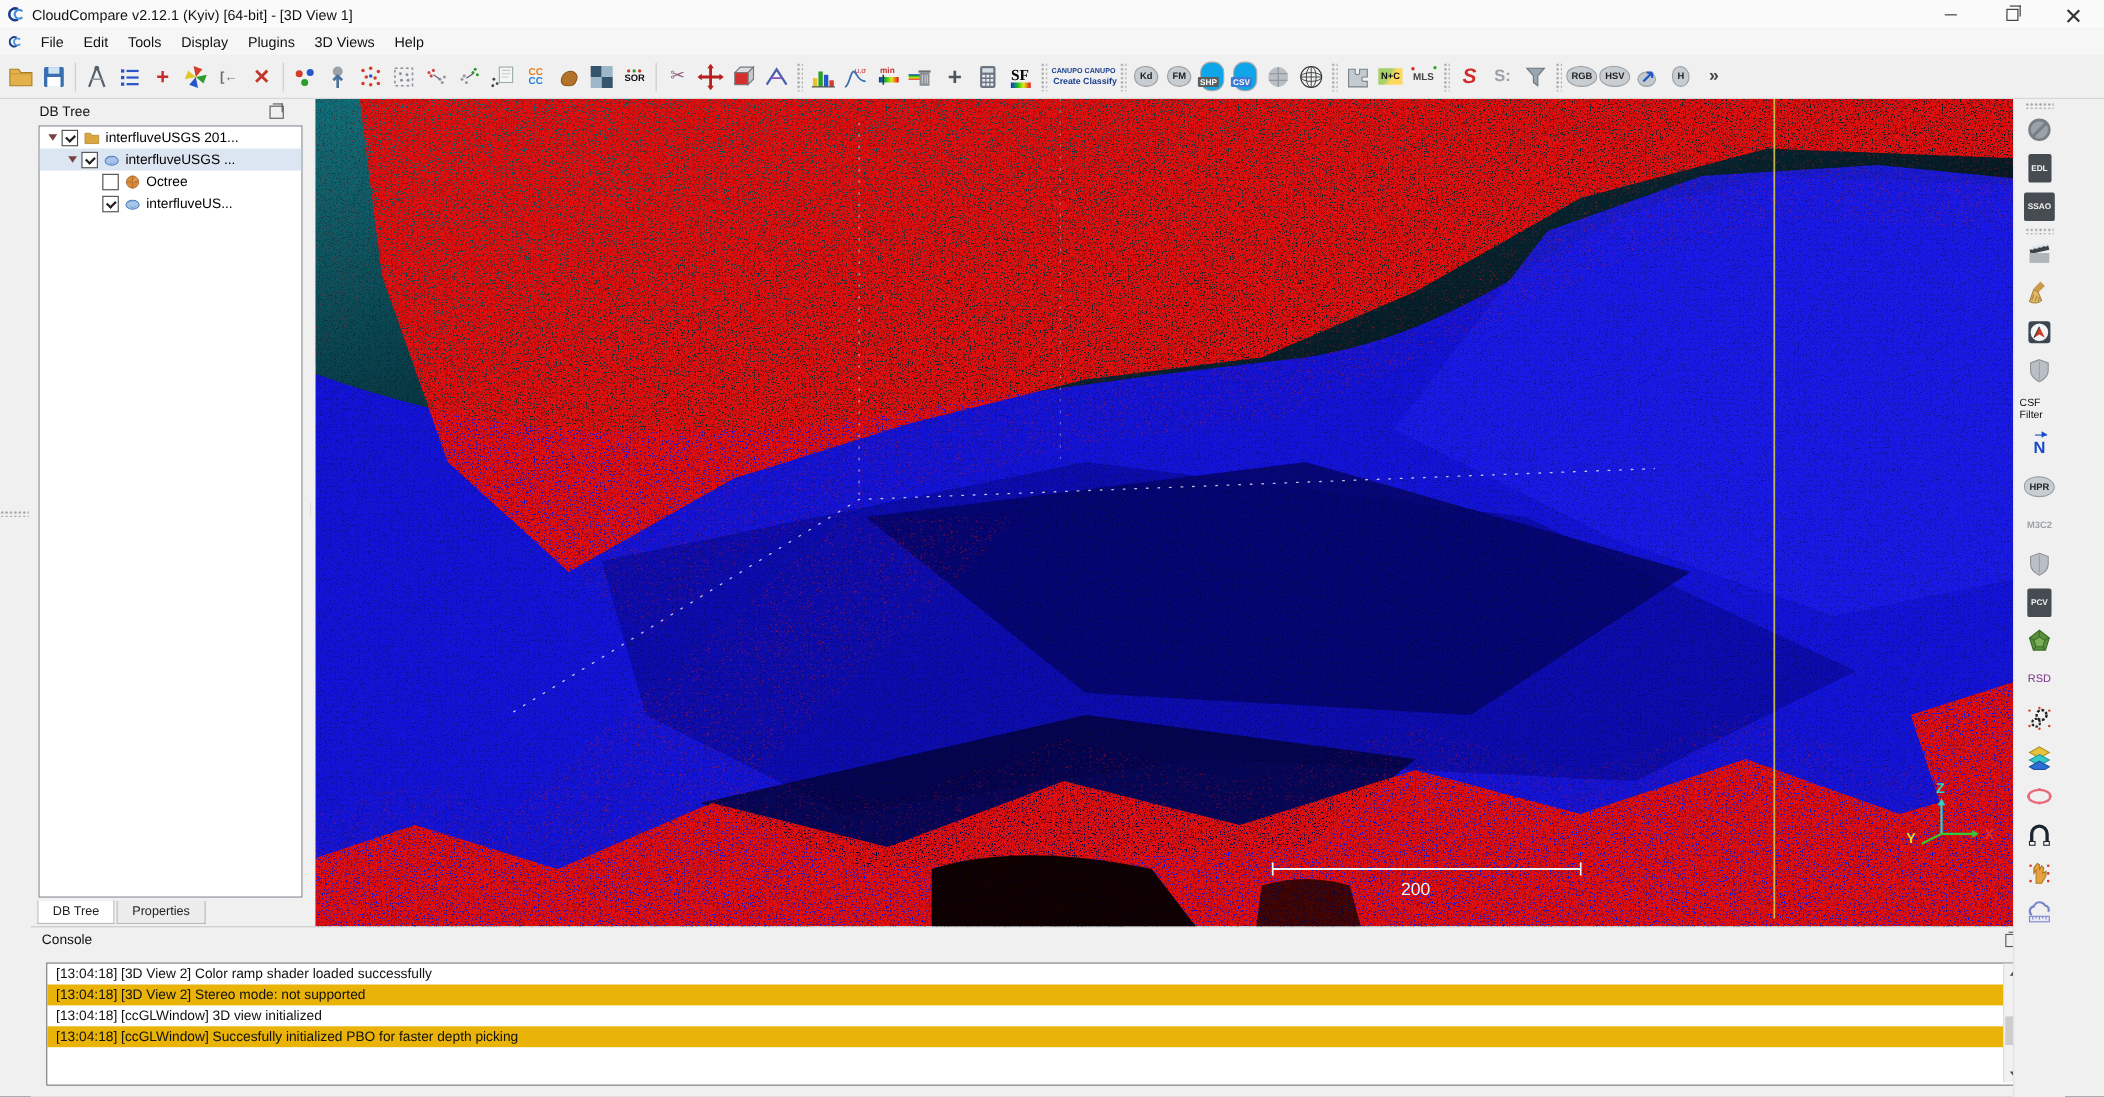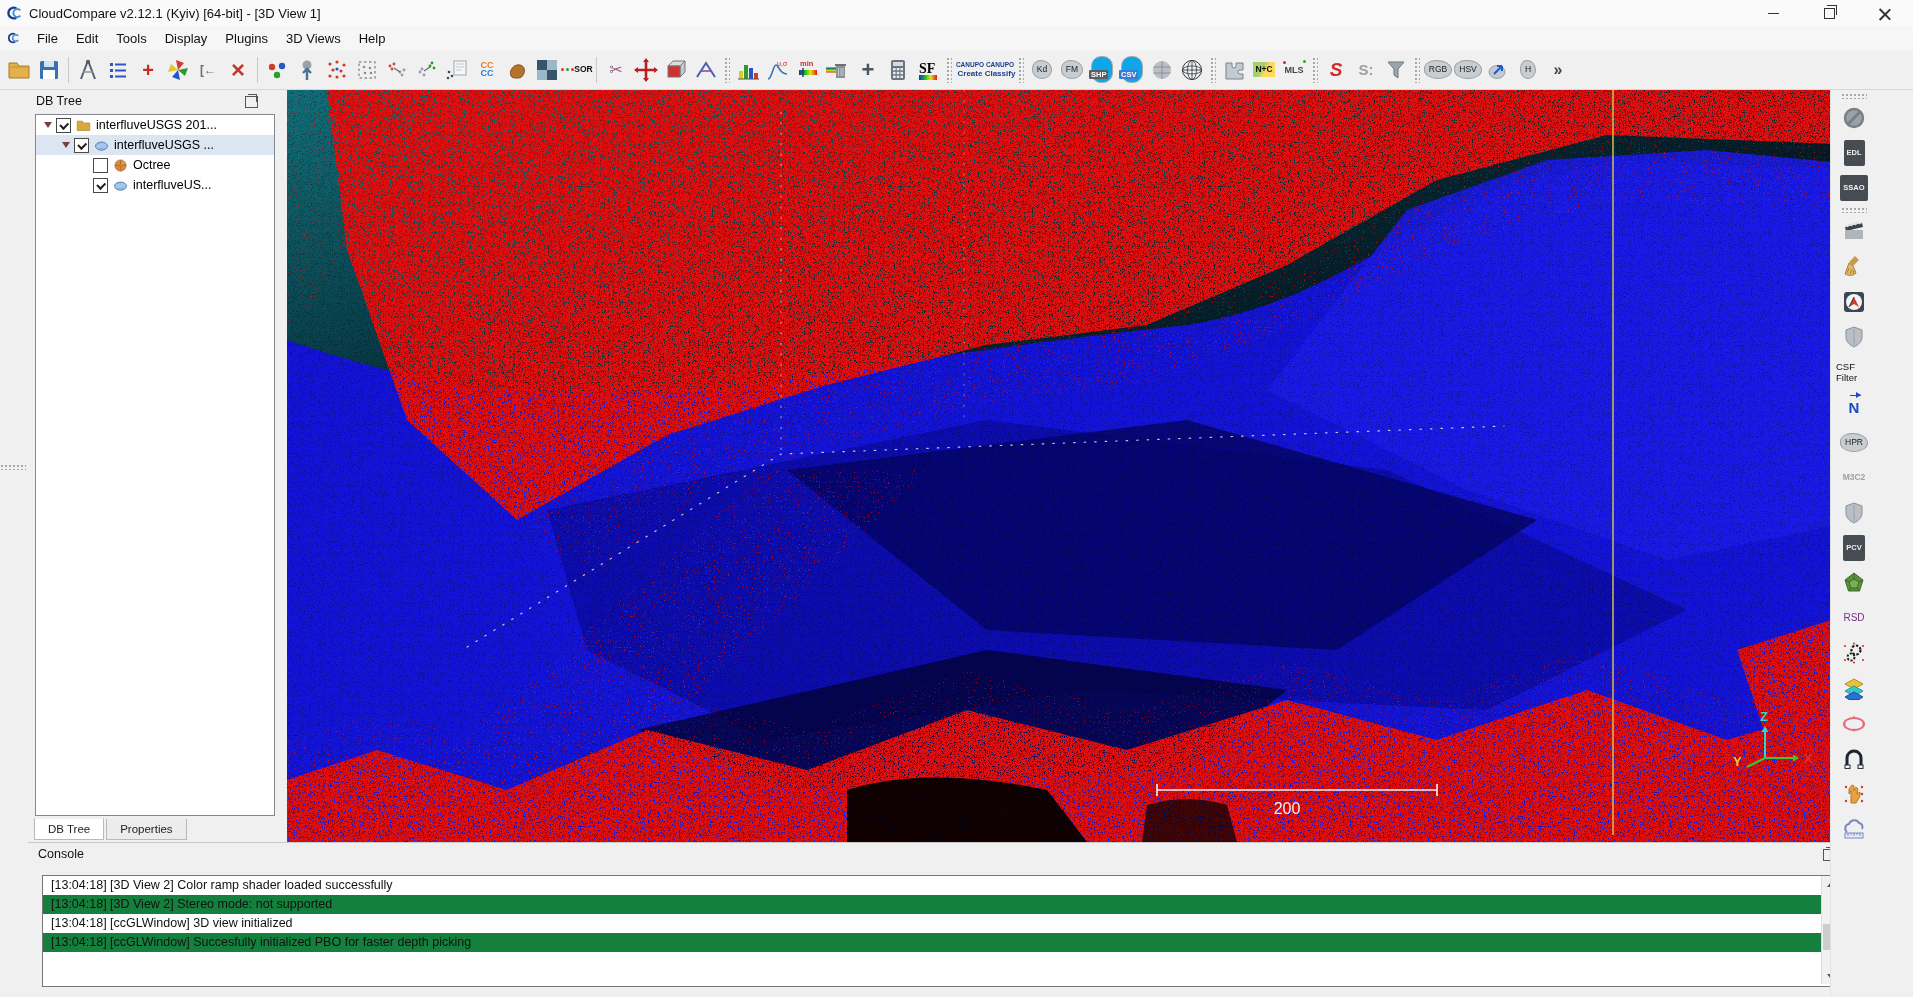--- a/index.html
+++ b/index.html
@@ -24,29 +24,29 @@
   .menu-item{padding:0 9px;font-size:13px;color:#111;height:24px;display:flex;align-items:center}
   
   #toolbar{position:absolute;left:0;top:50px;width:1913px;height:40px;background:#f0f0f0;
            border-bottom:1px solid #d7d7d7;display:flex;align-items:center;padding-left:4px;box-sizing:border-box}
   .tbi{width:30px;height:32px;display:flex;flex-direction:column;align-items:center;justify-content:center;flex:0 0 auto}
   .ic{width:24px;height:24px;display:block}
   .tsep{width:1px;height:26px;background:#c9c9c9;margin:0 4px;flex:0 0 auto}
   .tgrip{width:6px;height:26px;margin:0 3px;flex:0 0 auto;
          background-image:radial-gradient(#a8a8a8 1px,transparent 1.2px);background-size:4px 4px}
   .rock{background:#c7cdd1;border:1px solid #9aa0a5;border-radius:45% 55% 50% 50%;
-        padding:4px 4px;font-size:8.5px;font-weight:normal;color:#222;line-height:1}
+        padding:4px 4px;font-size:8.5px;font-weight:bold;color:#222;line-height:1}
   .tile{background:#474c52;color:#f2f2f2;font-size:7.5px;font-weight:bold;padding:9px 3px;border-radius:2px;line-height:1}
   .fileb{position:relative;width:20px;height:25px;background:#0ea5e9;border:1px solid #aaa;border-radius:10px}
   .fileb span{position:absolute;bottom:3px;left:-3px;color:#fff;font-size:7.5px;font-weight:bold;padding:1px 2px;border-radius:1px;line-height:1}
   .canupo{display:flex;flex-direction:column;align-items:center;color:#1b3f8f;font-weight:bold;line-height:1.15}
   .canupo .l1{font-size:6.5px}.canupo .l2{font-size:8px}
   .cc2{display:flex;flex-direction:column;line-height:.8;font-weight:bold;font-size:9px}
   .cc2 .a{color:#e67e22}.cc2 .b{color:#2980d9}
-  .sor{display:flex;flex-direction:row;align-items:center;line-height:1}
+  .sor{display:flex;flex-direction:column;align-items:center;line-height:1}
   .sor .d{display:flex;gap:2px;margin-bottom:1px}
   .sor .d i{width:3px;height:3px;border-radius:50%;display:block}
   .sor .t{font-size:8.5px;font-weight:bold;color:#111}
   .nc{background:linear-gradient(120deg,#a6d06a 40%,#ffd95e 60%);padding:3px 2px;font-size:8.5px;font-weight:bold;color:#111;line-height:1}
   .mls{font-size:9px;font-weight:bold;color:#444;position:relative}
   .mls i,.mls b{position:absolute;width:3px;height:3px;border-radius:50%}
   .mls i{background:#d22;left:-2px;top:-4px}.mls b{background:#2a2;right:-2px;top:-5px}
   .txtg{line-height:1}
   
   #left-strip{position:absolute;left:0;top:90px;width:30px;height:752px;background:#f0f0f0;
@@ -86,21 +86,21 @@
   .dtab{height:20px;padding:0 13px;font-size:11.5px;display:flex;align-items:center;background:#ececec;border:1px solid #b9b9b9;border-top:none;color:#222}
   .dtab.active{background:#fff;border-top:1px solid #f0f0f0;margin-top:-1px}
   
   #console{position:absolute;left:28px;top:842px;width:1838px;height:155px;background:#f0f0f0;border-top:1px solid #c8c8c8}
   #console .phead{padding-left:10px}
   .cxbtn{position:absolute;right:6px;top:5px;width:12px;height:12px}
   .cxbtn:before,.cxbtn:after{content:"";position:absolute;left:5px;top:0;width:1.5px;height:13px;background:#444}
   .cxbtn:before{transform:rotate(45deg)}.cxbtn:after{transform:rotate(-45deg)}
   #console-list{position:absolute;left:14px;top:32px;width:1796px;height:110px;background:#fff;border:1px solid #767676}
   .crow{height:19px;line-height:19px;padding-left:8px;font-size:12.5px;color:#111;white-space:nowrap}
-  .crow.even{background:#15803d}
+  .crow.even{background:#eab308}
   #cscroll{position:absolute;right:0;top:0;width:17px;height:108px;background:#f1f1f1;border-left:1px solid #dcdcdc}
   .sarr{position:absolute;left:0;width:17px;height:16px;display:flex;align-items:center;justify-content:center}
   .sarr span{width:0;height:0;border-left:4px solid transparent;border-right:4px solid transparent}
   .sarr.up{top:0}.sarr.up span{border-bottom:5px solid #505050}
   .sarr.dn{bottom:0}.sarr.dn span{border-top:5px solid #505050}
   .sthumb{position:absolute;left:1px;top:48px;width:15px;height:26px;background:#cdcdcd}
   .hidden-syms{position:absolute;width:0;height:0;overflow:hidden}
   .appico{width:16px;height:16px}
 </style>
 </head>

